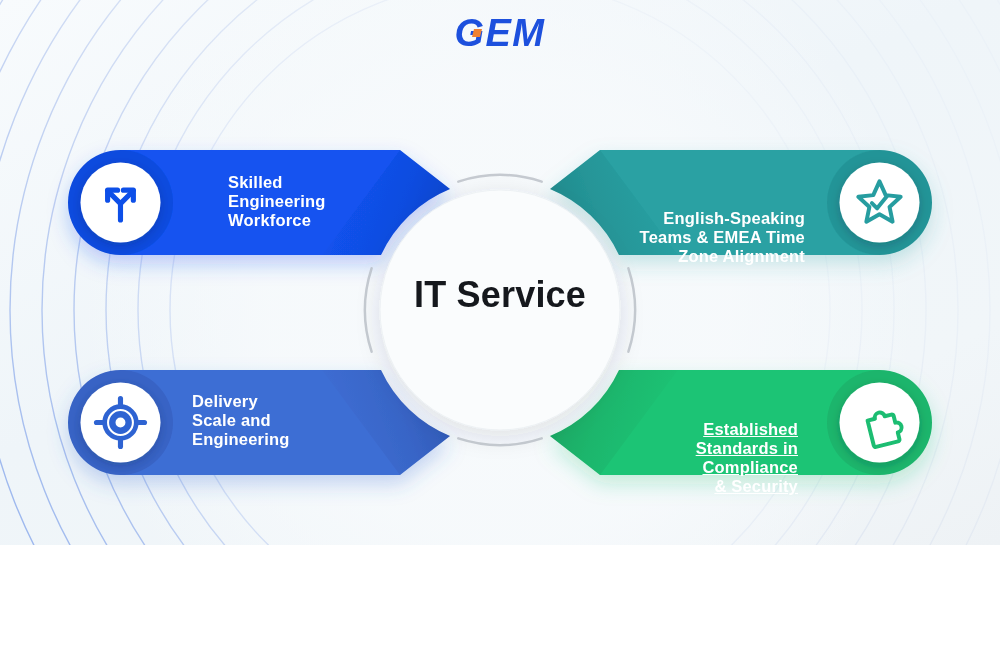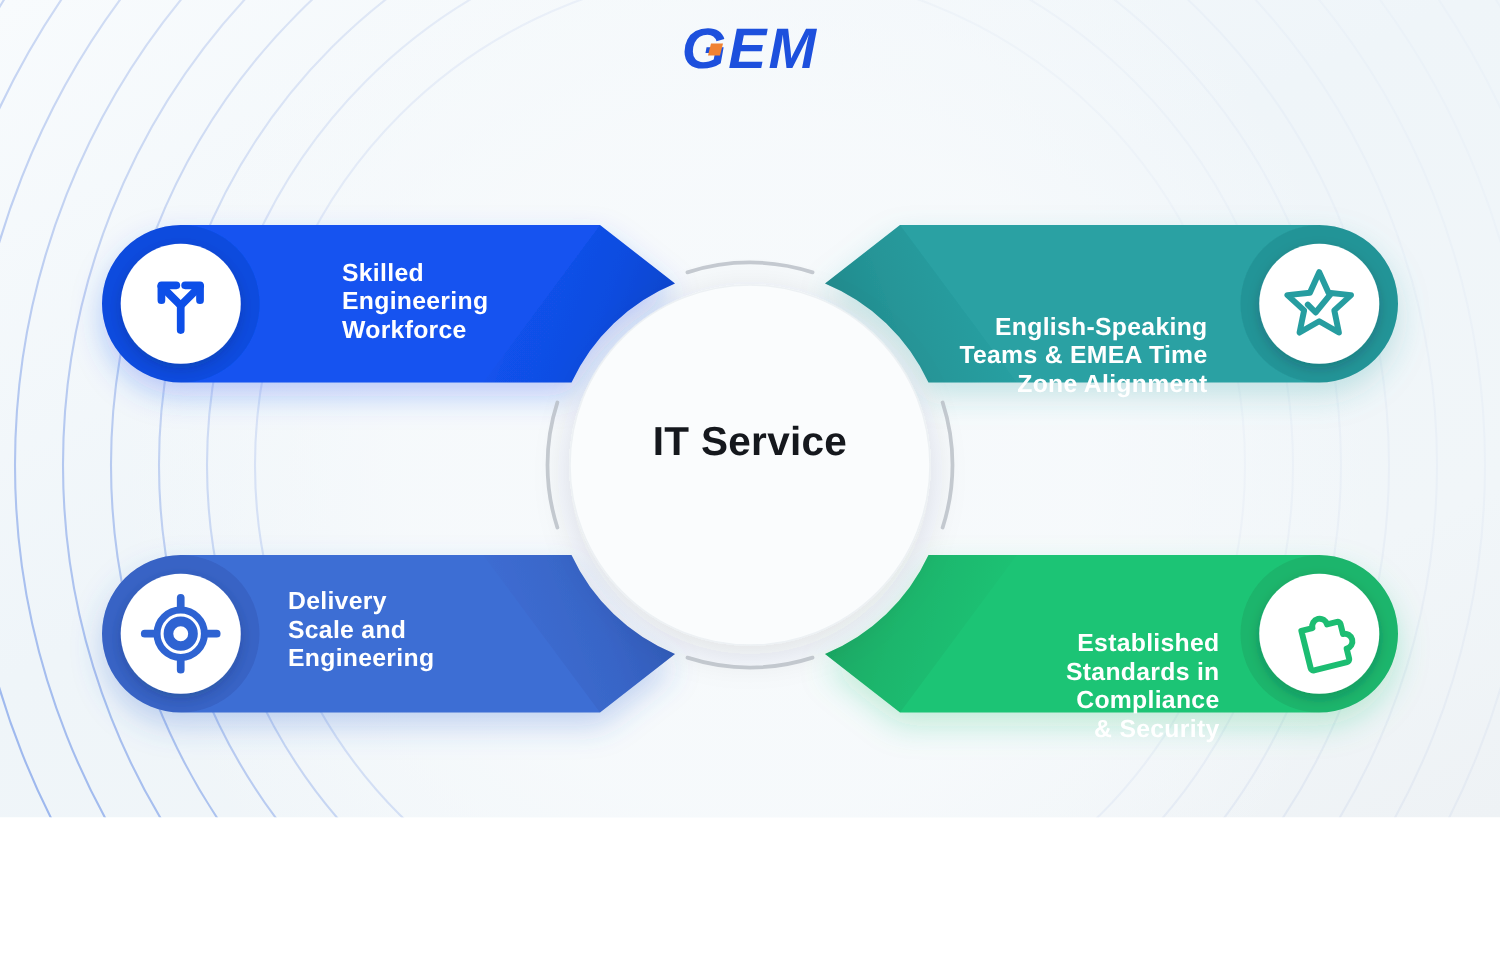--- a/index.html
+++ b/index.html
@@ -22,26 +22,26 @@
     background:#f08232; transform:skewX(-14deg);
   }
 
   
   .label { position:absolute; color:#ffffff; font-weight:700; font-size:16.5px;
            line-height:19px; letter-spacing:.2px; }
   .label.right { text-align:right;margin-top:36px; }
   .label.tl { left:192px; top:173px;margin-left:36px; }
   .label.tr { right:195px; top:173px; }
   .label.bl { left:192px; top:392px; }
-  .label.br { right:187px; top:384px; }
+  .label.br { right:202px; top:384px;text-decoration:underline; }
 
   
   .center-label {
     position:absolute; left:380px; top:279px; width:240px; text-align:center;
-    font-size:27px; line-height:31px; font-weight:800; color:#15181d; letter-spacing:.2px;
+    font-size:36px; line-height:31px; font-weight:800; color:#15181d; letter-spacing:.2px;
   }
 </style>
 </head>
 <body>
 
 <div class="stage">
 
   <svg class="layer" viewBox="0 0 1000 650">
     <defs>
       <linearGradient id="bgStroke" gradientUnits="userSpaceOnUse" x1="60" y1="640" x2="950" y2="60">

